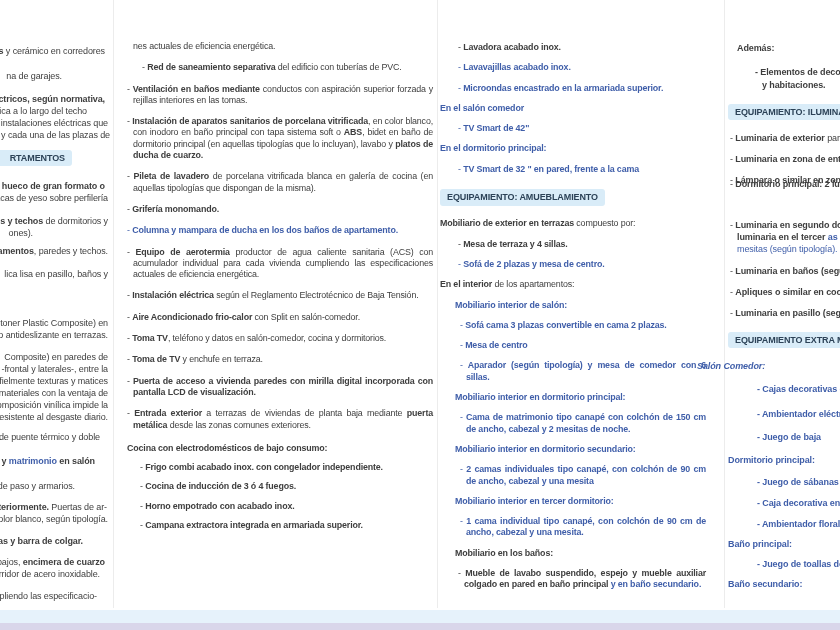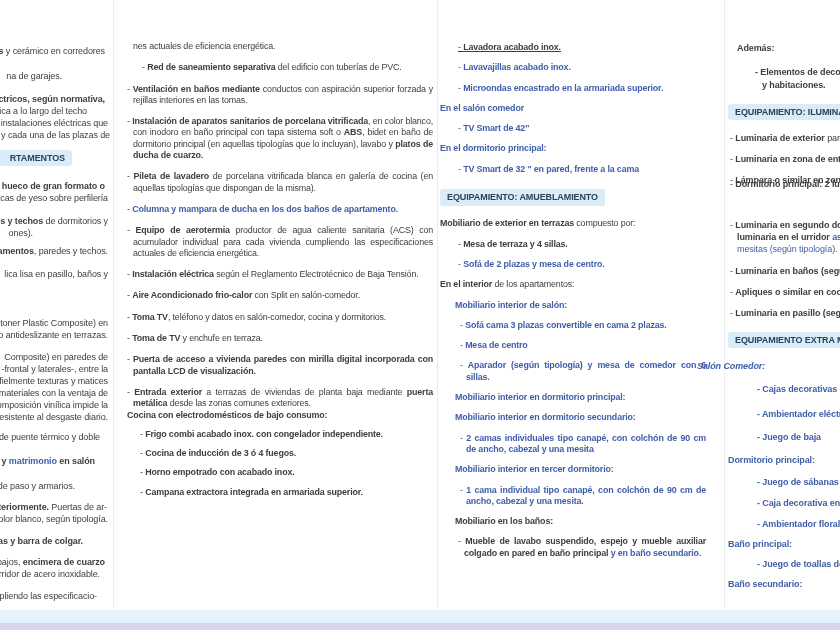--- a/index.html
+++ b/index.html
@@ -30,52 +30,54 @@
   <div class="vline" style="left:113px"></div>
   <div class="vline" style="left:437px"></div>
   <div class="vline" style="left:724px"></div>
 
   <div class="flowcol" style="left: 127px; top: 41px; width: 306px;">
       <div class="item" style="margin-top: 0px; margin-left: 6px;"><span>nes actuales de eficiencia energética.</span></div>
       <div class="item" style="margin-top: 10px; padding-left: 6px; text-indent: -6px; margin-left: 15px;"><span>- </span><span class="b">Red de saneamiento separativa</span><span> del edificio con tuberías de PVC.</span></div>
       <div class="item" style="margin-top: 10px; padding-left: 6px; text-indent: -6px;"><span>- </span><span class="b">Ventilación en baños mediante</span><span> conductos con aspiración superior forzada y rejillas interiores en las tomas.</span></div>
       <div class="item" style="margin-top: 10px; padding-left: 6px; text-indent: -6px;"><span>- </span><span class="b">Instalación de aparatos sanitarios de porcelana vitrificada</span><span>, en color blanco, con inodoro en baño principal con tapa sistema soft o </span><span class="b">ABS</span><span>, bidet en baño de dormitorio principal (en aquellas tipologías que lo incluyan), lavabo y </span><span class="b">platos de ducha de cuarzo.</span></div>
       <div class="item" style="margin-top: 10px; padding-left: 6px; text-indent: -6px;"><span>- </span><span class="b">Pileta de lavadero</span><span> de porcelana vitrificada blanca en galería de cocina (en aquellas tipologías que dispongan de la misma).</span></div>
+      <div class="item" style="margin-top: 10px; padding-left: 6px; text-indent: -6px;"><span>- </span><span class="b">Grifería monomando.</span></div>
       <div class="item" style="margin-top: 10px; padding-left: 6px; text-indent: -6px;"><span class="blue">- </span><span class="b blue">Columna y mampara de ducha en los dos baños de apartamento.</span></div>
       <div class="item" style="margin-top: 10px; padding-left: 6px; text-indent: -6px;"><span>- </span><span class="b">Equipo de aerotermia</span><span> productor de agua caliente sanitaria (ACS) con acumulador individual para cada vivienda cumpliendo las especificacio­nes actuales de eficiencia energética.</span></div>
       <div class="item" style="margin-top: 10px; padding-left: 6px; text-indent: -6px;"><span>- </span><span class="b">Instalación eléctrica</span><span> según el Reglamento Electrotécnico de Baja Tensión.</span></div>
       <div class="item" style="margin-top: 10px; padding-left: 6px; text-indent: -6px;"><span>- </span><span class="b">Aire Acondicionado frio-calor</span><span> con Split en salón-comedor.</span></div>
       <div class="item" style="margin-top: 10px; padding-left: 6px; text-indent: -6px;"><span>- </span><span class="b">Toma TV</span><span>, teléfono y datos en salón-comedor, cocina y dormitorios.</span></div>
       <div class="item" style="margin-top: 10px; padding-left: 6px; text-indent: -6px;"><span>- </span><span class="b">Toma de TV</span><span> y enchufe en terraza.</span></div>
       <div class="item" style="margin-top: 10px; padding-left: 6px; text-indent: -6px;"><span>- </span><span class="b">Puerta de acceso a vivienda paredes con mirilla digital incorporada con pantalla LCD de visualización.</span></div>
       <div class="item" style="margin-top: 10px; padding-left: 6px; text-indent: -6px;"><span>- </span><span class="b">Entrada exterior</span><span> a terrazas de viviendas de planta baja mediante </span><span class="b">puerta metálica</span><span> desde las zonas comunes exteriores.</span></div>
-      <div class="item" style=""><span class="b">Cocina con electrodomésticos de bajo consumo:</span></div>
+      <div class="item" style="margin-top: 12px;"><span class="b">Cocina con electrodomésticos de bajo consumo:</span></div>
       <div class="item" style="margin-top: 8px; margin-left: 13px; padding-left: 6px; text-indent: -6px;"><span>- </span><span class="b">Frigo combi acabado inox. con congelador independiente.</span></div>
       <div class="item" style="margin-top: 8px; margin-left: 13px; padding-left: 6px; text-indent: -6px;"><span>- </span><span class="b">Cocina de inducción de 3 ó 4 fuegos.</span></div>
       <div class="item" style="margin-top: 8px; margin-left: 13px; padding-left: 6px; text-indent: -6px;"><span>- </span><span class="b">Horno empotrado con acabado inox.</span></div>
       <div class="item" style="margin-top: 8px; margin-left: 13px; padding-left: 6px; text-indent: -6px;"><span>- </span><span class="b">Campana extractora integrada en armariada superior.</span></div>
     </div>
   <div class="flowcol" style="left: 440px; top: 42px; width: 266px;">
-      <div class="item" style="margin-top: 0px; margin-left: 18px; padding-left: 6px; text-indent: -6px; text-decoration: underline;"><span>- </span><span class="b">Lavadora acabado inox.</span></div>
+      <div class="item" style="margin-top: 0px; margin-left: 18px; padding-left: 6px; text-indent: -6px;"><span>- </span><span class="b">Lavadora acabado inox.</span></div>
       <div class="item" style="margin-top: 9px; margin-left: 18px; padding-left: 6px; text-indent: -6px;"><span class="blue">- </span><span class="b blue">Lavavajillas acabado inox.</span></div>
       <div class="item" style="margin-top: 9px; margin-left: 18px; padding-left: 6px; text-indent: -6px;"><span class="blue">- </span><span class="b blue">Microondas encastrado en la armariada superior.</span></div>
       <div class="item" style="margin-top: 9px;"><span class="b blue">En el salón comedor</span></div>
       <div class="item" style="margin-top: 9px; margin-left: 18px; padding-left: 6px; text-indent: -6px;"><span class="blue">- </span><span class="b blue">TV Smart de 42"</span></div>
       <div class="item" style="margin-top: 9px;"><span class="b blue">En el dormitorio principal:</span></div>
       <div class="item" style="margin-top: 9px; margin-left: 18px; padding-left: 6px; text-indent: -6px;"><span class="blue">- </span><span class="b blue">TV Smart de 32 " en pared, frente a la cama</span></div>
       <div class="item" style="margin-top: 14px;"><span class="pill">EQUIPAMIENTO: AMUEBLAMIENTO</span></div>
       <div class="item" style="margin-top: 12px;"><span class="b">Mobiliario de exterior en terrazas</span><span> compuesto por:</span></div>
       <div class="item" style="margin-top: 9px; margin-left: 18px; padding-left: 6px; text-indent: -6px;"><span>- </span><span class="b">Mesa de terraza y 4 sillas.</span></div>
       <div class="item" style="margin-top: 9px; margin-left: 18px; padding-left: 6px; text-indent: -6px;"><span class="blue">- </span><span class="b blue">Sofá de 2 plazas y mesa de centro.</span></div>
       <div class="item" style="margin-top: 9px;"><span class="b">En el interior</span><span> de los apartamentos:</span></div>
       <div class="item" style="margin-top: 9px; margin-left: 15px;"><span class="b blue">Mobiliario interior de salón:</span></div>
       <div class="item" style="margin-top: 9px; margin-left: 20px; padding-left: 6px; text-indent: -6px;"><span class="blue">- </span><span class="b blue">Sofá cama 3 plazas convertible en cama 2 plazas.</span></div>
       <div class="item" style="margin-top: 9px; margin-left: 20px; padding-left: 6px; text-indent: -6px;"><span class="blue">- </span><span class="b blue">Mesa de centro</span></div>
       <div class="item" style="margin-top: 9px; margin-left: 20px; padding-left: 6px; text-indent: -6px;"><span class="blue">- </span><span class="b blue">Aparador (según tipología) y mesa de comedor con 6 sillas.</span></div>
       <div class="item" style="margin-top: 9px; margin-left: 15px;"><span class="b blue">Mobiliario interior en dormitorio principal:</span></div>
+      <div class="item" style="margin-top: 9px; margin-left: 20px; padding-left: 6px; text-indent: -6px;"><span class="blue">- </span><span class="b blue">Cama de matrimonio tipo canapé con colchón de 150 cm de ancho, cabezal y 2 mesitas de noche.</span></div>
       <div class="item" style="margin-top: 9px; margin-left: 15px;"><span class="b blue">Mobiliario interior en dormitorio secundario:</span></div>
       <div class="item" style="margin-top: 9px; margin-left: 20px; padding-left: 6px; text-indent: -6px;"><span class="blue">- </span><span class="b blue">2 camas individuales tipo canapé, con colchón de 90 cm de ancho, cabezal y una mesita</span></div>
       <div class="item" style="margin-top: 9px; margin-left: 15px;"><span class="b blue">Mobiliario interior en tercer dormitorio:</span></div>
       <div class="item" style="margin-top: 9px; margin-left: 20px; padding-left: 6px; text-indent: -6px;"><span class="blue">- </span><span class="b blue">1 cama individual tipo canapé, con colchón de 90 cm de ancho, cabezal y una mesita.</span></div>
       <div class="item" style="margin-top: 9px; margin-left: 15px;"><span class="b">Mobiliario en los baños:</span></div>
       <div class="item" style="margin-top: 9px; margin-left: 18px; padding-left: 6px; text-indent: -6px;"><span>- </span><span class="b">Mueble de lavabo suspendido, espejo y mueble auxiliar colgado en pared en baño principal</span><span class="b blue"> y en baño secundario.</span></div>
     </div>
   <div>
       <div class="abs-line" style="top: 46px; right: 735px;"><span class="b">nes </span><span>y cerámico en corredores</span></div>
       <div class="abs-line" style="top: 71px; right: 778px;"><span>na de garajes.</span></div>
@@ -111,21 +113,21 @@
   <div>
       <div class="abs-line" style="top: 43px; left: 737px;"><span class="b">Además:</span></div>
       <div class="abs-line" style="top: 67px; left: 755px;"><span class="b">- Elementos de decora</span></div>
       <div class="abs-line" style="top: 80px; left: 762px;"><span class="b">y habitaciones.</span></div>
       <div class="abs-hdr" style="top: 104px; left: 728px; width: 130px;">EQUIPAMIENTO: ILUMINAC</div>
       <div class="abs-line" style="top: 133px; left: 730px;"><span>- </span><span class="b">Luminaria de exterior</span><span> par</span></div>
       <div class="abs-line" style="top: 154px; left: 730px;"><span>- </span><span class="b">Luminaria en zona de ent</span></div>
       <div class="abs-line" style="top: 175px; left: 730px;"><span>- </span><span class="b">Lámpara o similar en zon</span></div>
       <div class="abs-line" style="top: 179px; left: 730px;"><span>- </span><span class="b">Dormitorio principal: 2 lu</span></div>
       <div class="abs-line" style="top: 220px; left: 730px;"><span>- </span><span class="b">Luminaria en segundo do</span></div>
-      <div class="abs-line" style="top: 232px; left: 737px;"><span class="b">luminaria en el urridor </span><span class="b blue">as</span></div>
+      <div class="abs-line" style="top: 232px; left: 737px;"><span class="b">luminaria en el tercer </span><span class="b blue">as</span></div>
       <div class="abs-line" style="top: 244px; left: 737px;"><span class="blue">mesitas (según tipología).</span></div>
       <div class="abs-line" style="top: 266px; left: 730px;"><span>- </span><span class="b">Luminaria en baños (segú</span></div>
       <div class="abs-line" style="top: 287px; left: 730px;"><span>- </span><span class="b">Apliques o similar en coc</span></div>
       <div class="abs-line" style="top: 308px; left: 730px;"><span>- </span><span class="b">Luminaria en pasillo (seg</span></div>
       <div class="abs-hdr" style="top: 332px; left: 728px; width: 130px;">EQUIPAMIENTO EXTRA ME</div>
       <div class="abs-line" style="top: 361px; left: 697px; font-style: italic;"><span class="b blue">Salón Comedor:</span></div>
       <div class="abs-line" style="top: 384px; left: 757px;"><span class="b blue">- Cajas decorativas de</span></div>
       <div class="abs-line" style="top: 409px; left: 757px;"><span class="b blue">- Ambientador eléctri</span></div>
       <div class="abs-line" style="top: 432px; left: 757px;"><span class="b blue">- Juego de baja</span></div>
       <div class="abs-line" style="top: 455px; left: 728px;"><span class="b blue">Dormitorio principal:</span></div>

